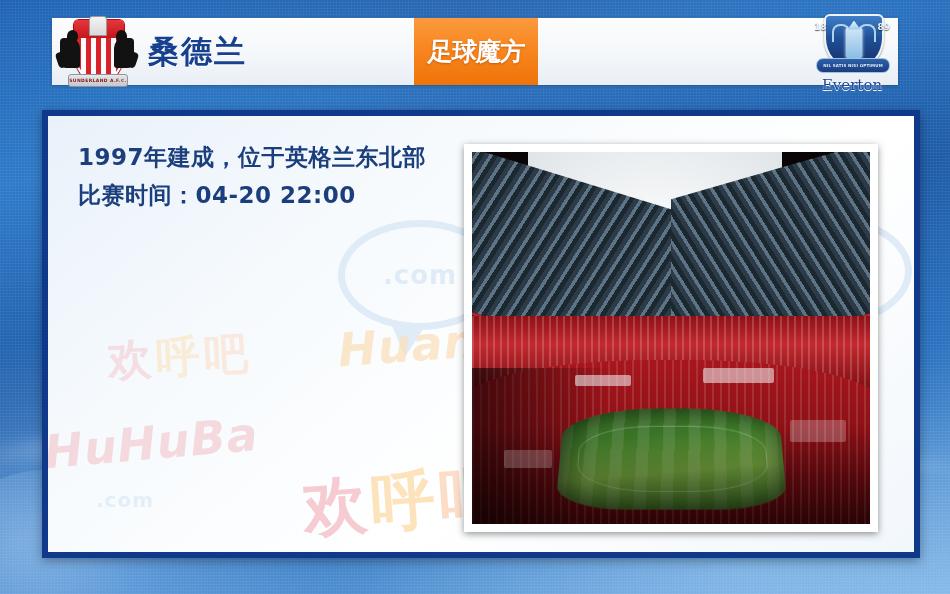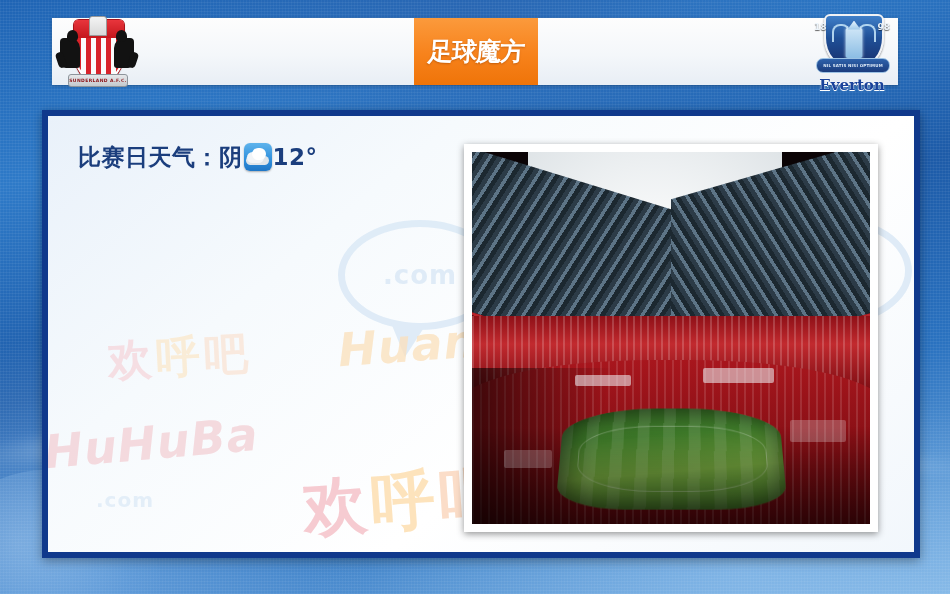--- a/index.html
+++ b/index.html
@@ -126,21 +126,21 @@
   .crest-ev .scroll{
     position:absolute;left:4px;top:48px;width:72px;height:13px;z-index:5;
     background:linear-gradient(180deg,#2e62ab,#1a3c7d);
     border:1px solid #9cc2e4;border-radius:7px;
     font-size:4px;color:#dfecf8;letter-spacing:.2px;font-weight:bold;
     display:flex;align-items:center;justify-content:center;
   }
   .crest-ev .nm{
     position:absolute;left:0;bottom:0;width:80px;text-align:center;z-index:6;
     font-family:"DejaVu Serif","Liberation Serif",serif;
-    font-size:15px;font-weight:bold;color:#19429a;
+    font-size:15px;font-weight:normal;color:#19429a;
     text-shadow:0 1px 0 #fff, 0 0 2px rgba(255,255,255,.9);
   }
 
   
   .brand{
     width:124px;height:67px;flex:0 0 auto;
     background:linear-gradient(180deg,#fb9a3c 0%,#f7821b 55%,#ef7409 100%);
     display:flex;align-items:center;justify-content:center;
   }
   .brand-text{
@@ -313,35 +313,36 @@
   <div class="header">
 
     <div class="team home">
       <div class="crest-sun">
         <div class="tower"></div>
         <div class="shield"></div>
         <div class="lion l"></div>
         <div class="lion r"></div>
         <div class="ribbon">SUNDERLAND A.F.C.</div>
       </div>
+      <div class="team-name">桑德兰</div>
     </div>
 
     <div class="brand">
       <div class="brand-text">足球魔方</div>
     </div>
 
     <div class="team away">
       <div class="crest-ev">
         <div class="shld">
           <div class="wreath l"></div>
           <div class="wreath r"></div>
           <div class="tower"></div>
         </div>
         <div class="yr a">18</div>
-        <div class="yr b">98</div>
+        <div class="yr b">89</div>
         <div class="scroll">NIL SATIS NISI OPTIMUM</div>
         <div class="nm">Everton</div>
       </div>
     </div>
 
   </div>
 
   <div class="card">
     <div class="card-inner">
 
@@ -352,21 +353,22 @@
       <div class="wm wm-lat wm-l3">HuHuBa</div>
       <div class="wm wm-sm wm-s1">.com</div>
       <div class="wm wm-hb wm-hb2">
         <span class="c1">欢</span><span class="c2">呼</span><span class="c3">吧</span>
       </div>
       <div class="wm wm-hb wm-hb1">
         <span class="c1">欢</span><span class="c2">呼</span><span class="c3">吧</span>
       </div>
 
       <div class="info">
-        <p><span>比赛日天气：</span><span>阴</span><span class="wx-icon"><span class="cl3"></span><span class="cl1"></span><span class="cl2"></span></span><span>12°</span></p>
+        <p>1997年建成，位于英格兰东北部</p>
+        <p><span>比赛时间：</span><span>04-20 22:00</span></p>
       </div>
 
       <div class="photo-frame">
         <div class="photo">
           <div class="sky"></div>
           <div class="canopy"></div>
           <div class="arch a1"></div>
           <div class="arch a2"></div>
           <div class="roof-l"></div>
           <div class="roof-r"></div>

